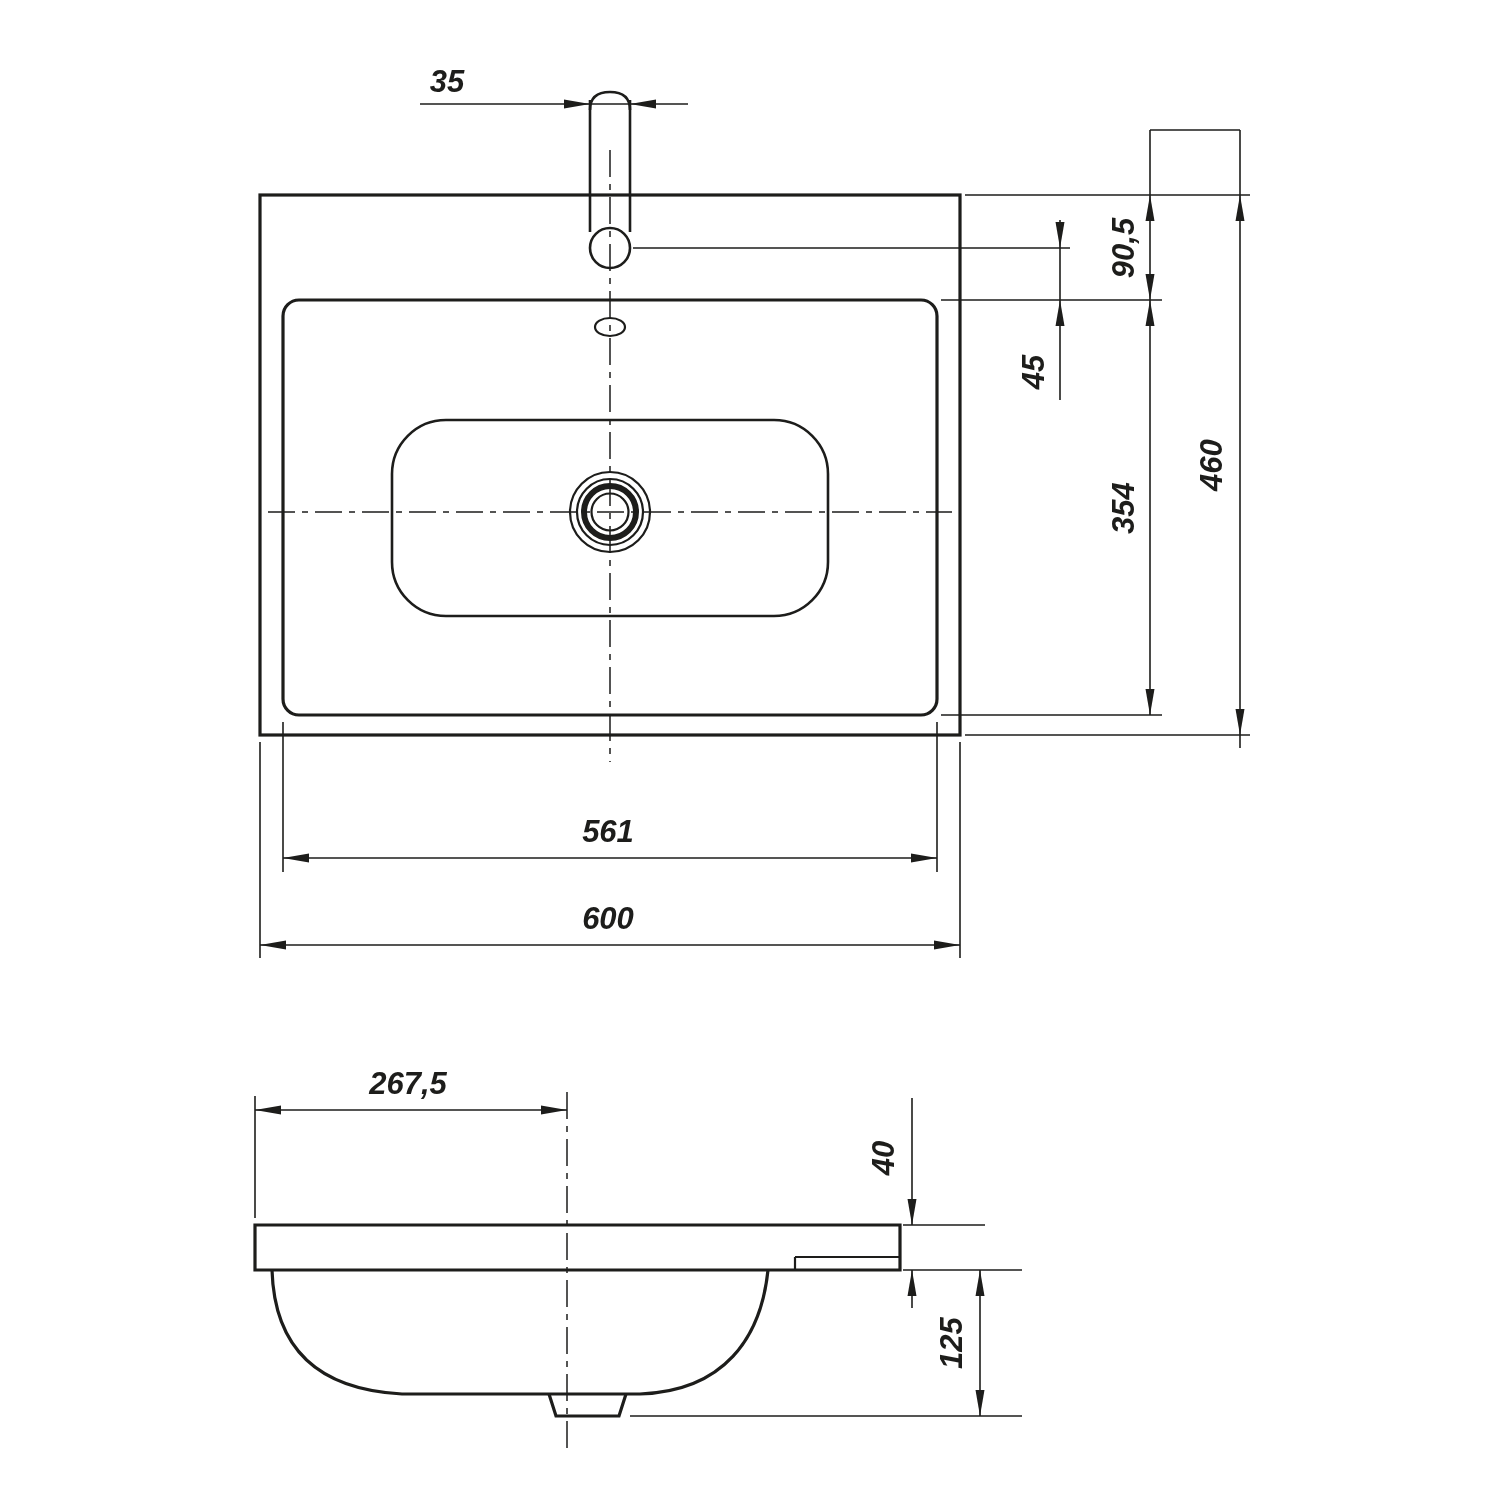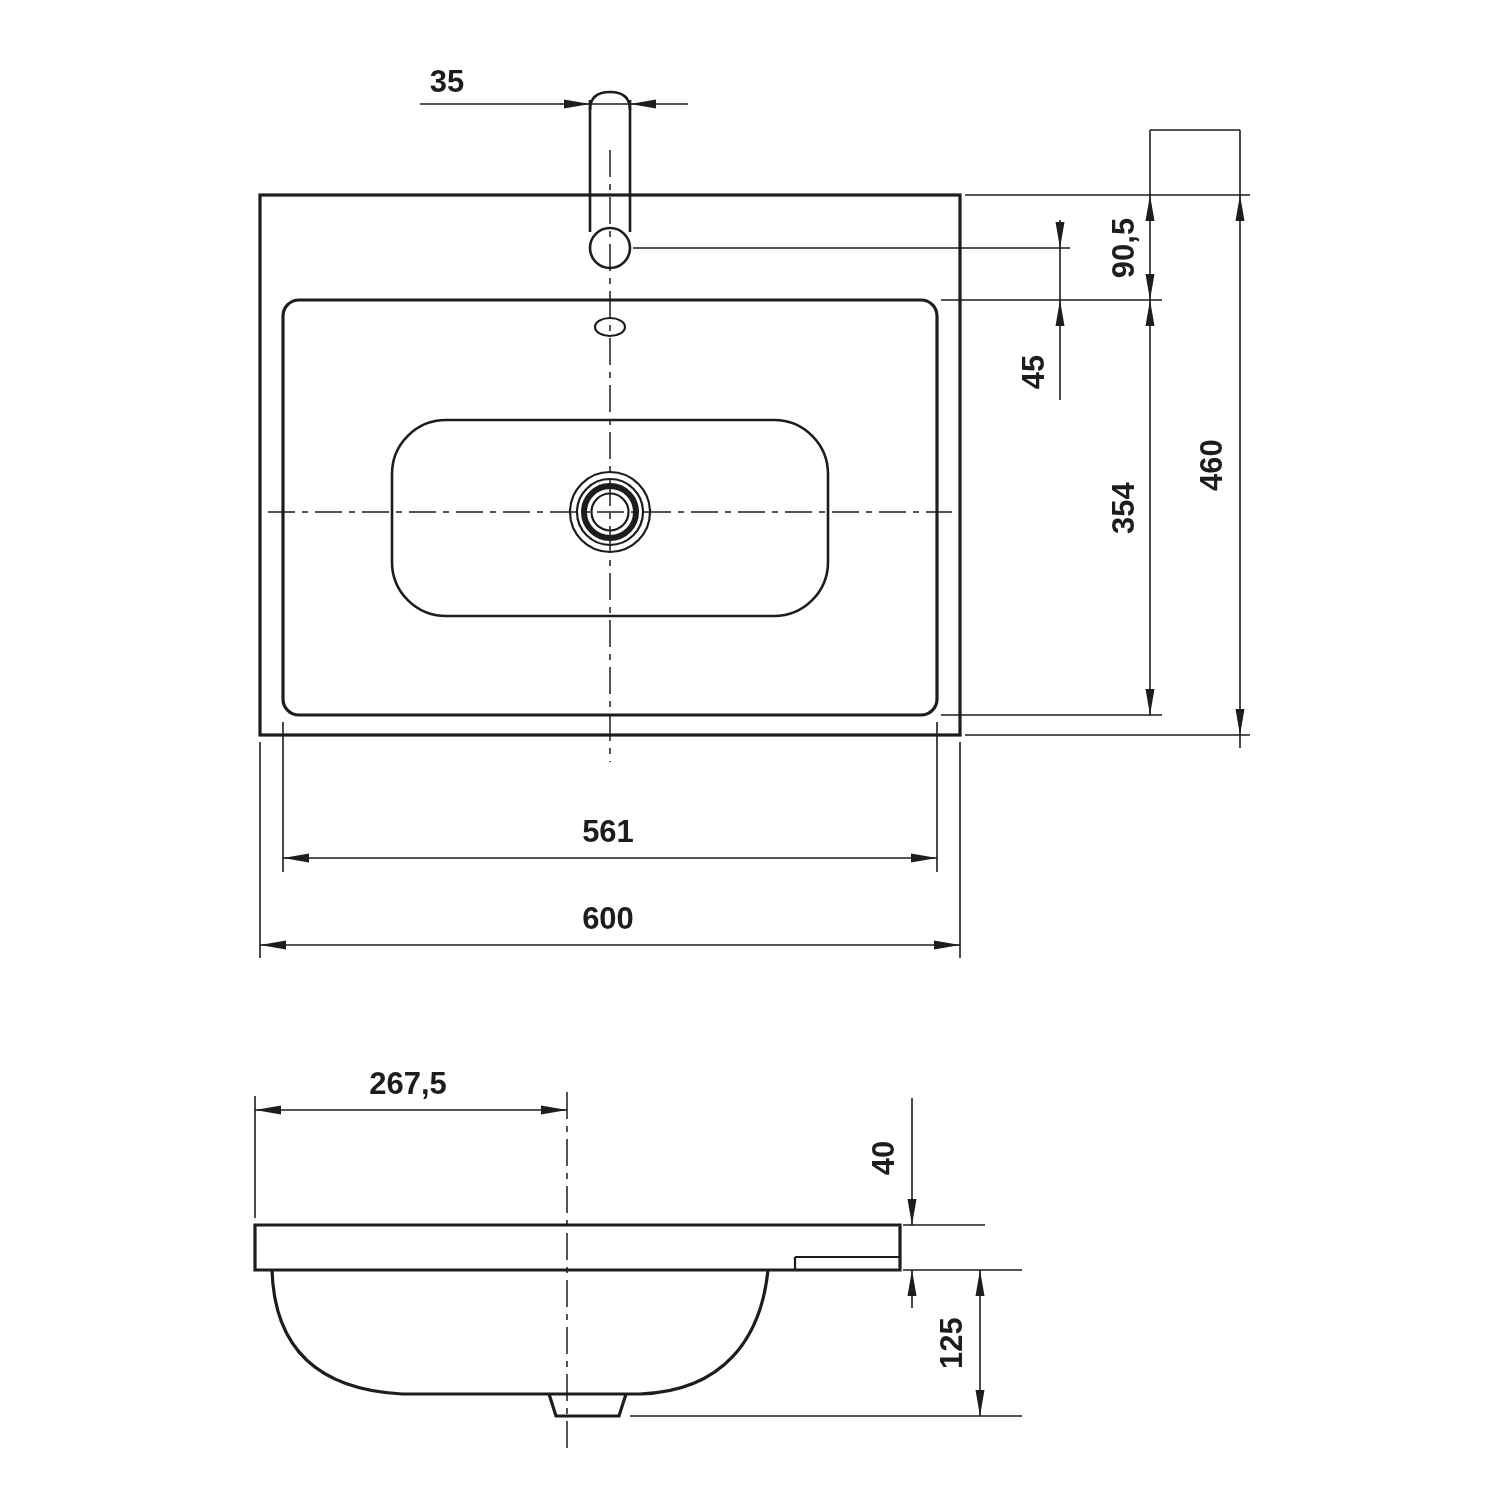--- a/index.html
+++ b/index.html
@@ -1,16 +1,16 @@
 <!DOCTYPE html>
 <html><head>
 <meta charset="utf-8">
 <style>
   html,body{margin:0;padding:0;background:#ffffff;}
-  .page{width:1500px;height:1500px;background:#ffffff;position:relative;font-family:"Liberation Sans",sans-serif;}
+  .page{width:1500px;height:1500px;background:#ffffff;position:relative;font-family:"Liberation Sans",sans-serif;font-style:italic;}
   svg{display:block;}
   .outline{stroke:#1d1d1b;fill:none;stroke-width:3.2;stroke-linejoin:miter;}
   .outline2{stroke:#1d1d1b;fill:none;stroke-width:2.6;}
   .mid{stroke:#1d1d1b;fill:none;stroke-width:2.2;}
   .thin{stroke:#1d1d1b;fill:none;stroke-width:1.6;}
   .center{stroke:#1d1d1b;fill:none;stroke-width:1.5;stroke-dasharray:27 7 6 7;}
   .arrow{fill:#1d1d1b;stroke:none;}
   .dimtext{font-family:"Liberation Sans",sans-serif;font-size:31px;font-weight:bold;fill:#1d1d1b;}
 </style>
 </head>

